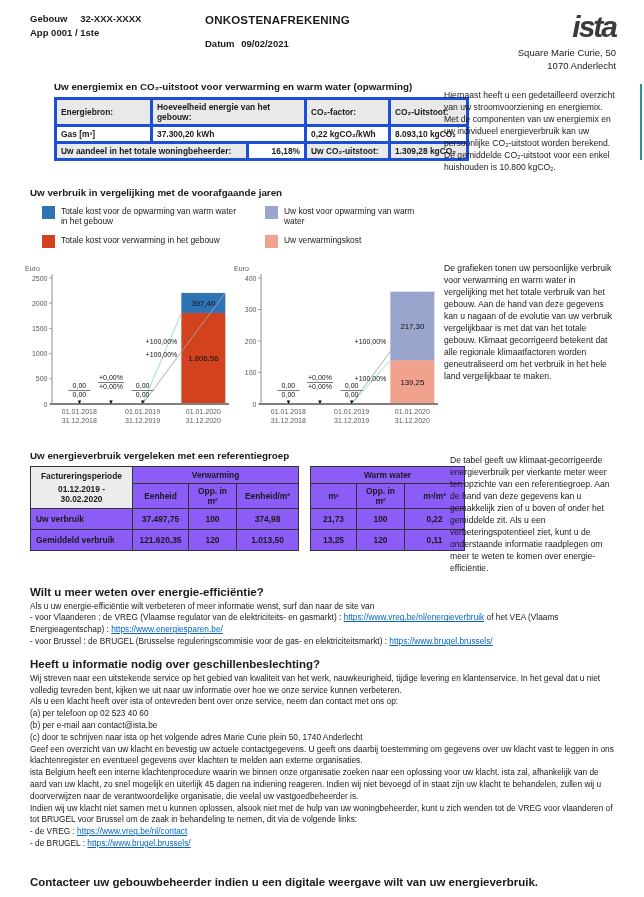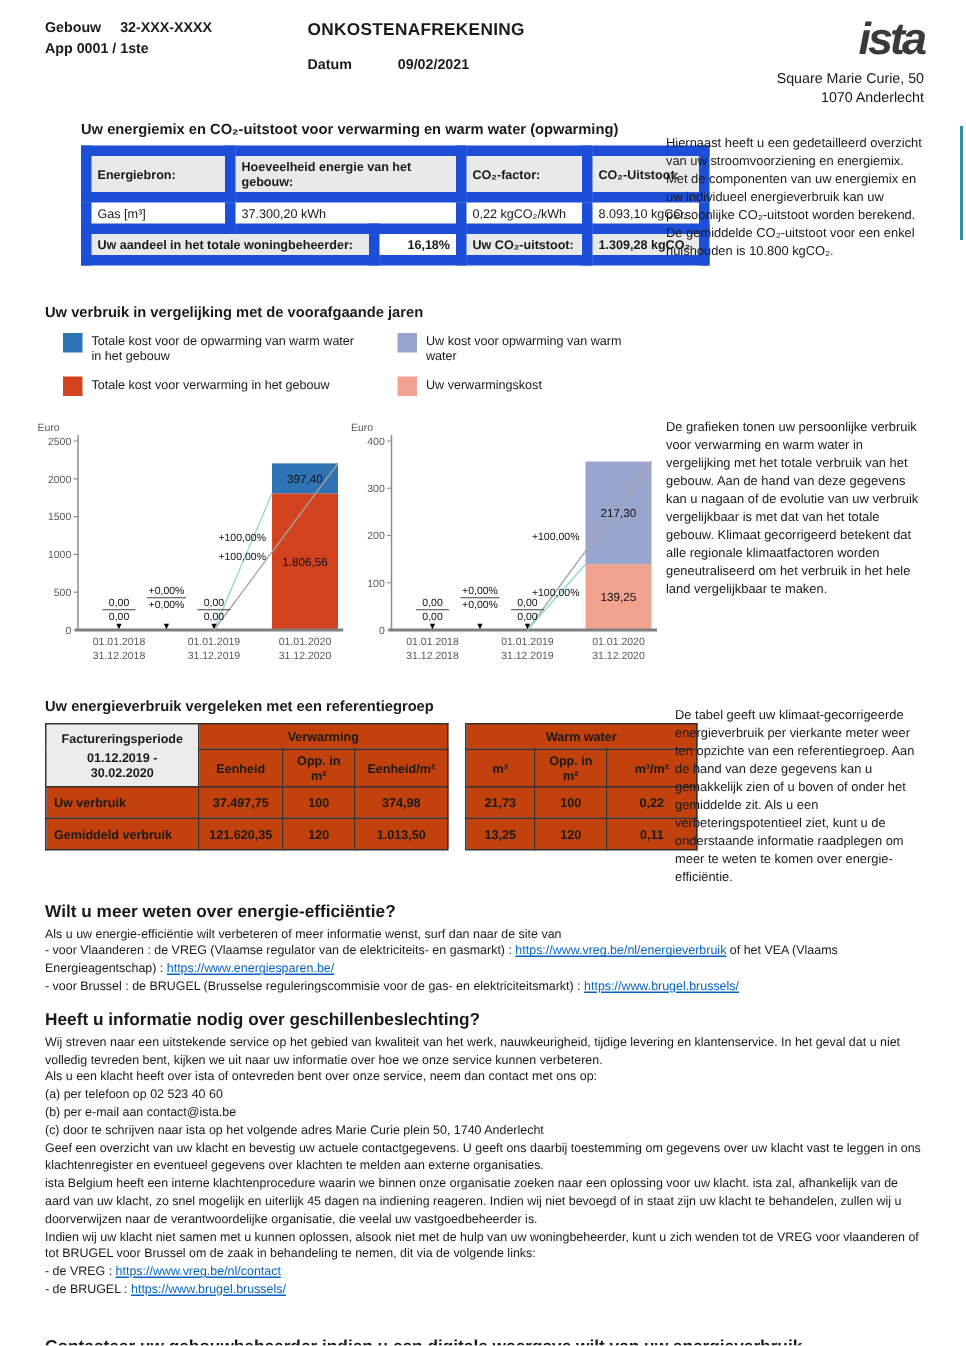--- a/index.html
+++ b/index.html
@@ -9,57 +9,57 @@
     font-family:"Liberation Sans", sans-serif; color:#1a1a1a; overflow:hidden;
     padding:12px 28px 0 30px;
   }
   
   .hdr { display:flex; align-items:flex-start; }
   .hdr-left { width:175px; font-size:9.5px; font-weight:bold; line-height:1.45; }
   .hdr-left .bid { margin-left:10px; }
   .hdr-center { flex:1; padding-top:2px; }
   .doc-title { font-size:11.5px; font-weight:bold; letter-spacing:.2px; }
   .doc-date { margin-top:12px; font-size:9.5px; font-weight:bold; }
-  .doc-date span + span { margin-left:28px; }
+  .doc-date span + span { margin-left:4px; }
   .hdr-right { width:160px; text-align:right; font-size:9.5px; line-height:1.4; }
   .logo { font-size:30px; font-weight:bold; font-style:italic; color:#3a3a3a;
           letter-spacing:-2px; line-height:1; margin-bottom:4px; }
   
   .section-title { font-size:9.8px; font-weight:bold; margin:0 0 5px 0; }
   .big-heading  { font-size:11.5px; font-weight:bold; margin:0 0 3px 0; }
   .row { display:flex; align-items:flex-start; }
   .note { width:172px; margin-left:auto; font-size:8.6px; line-height:12px; text-align:left; }
   .note.h56 { height:62px; }
   .bl { margin:0; font-size:8.3px; line-height:11.8px; }
   a.lnk, .lnk { color:#0563c1; text-decoration:underline; }
   .teal-line { position:absolute; right:2px; top:84px; width:2px; height:76px; background:#2e8fa3; }
   
   .t1wrap { width:412px;padding-left:24px; }
   table.t1 { border-collapse:collapse; width:412px; table-layout:fixed; }
-  .t1 th, .t1 td { border:7px solid #1d4ed8; font-size:8.4px; padding:2px 4px; height:15px;
+  .t1 th, .t1 td { border:3px solid #1d4ed8; font-size:8.4px; padding:2px 4px; height:15px;
                    text-align:left; vertical-align:middle;margin-top:25px; }
   .t1 th { background:#e9e9e9; font-weight:bold; }
-  .t1 td { background:#fff; font-weight:normal; }
+  .t1 td { background:#fff; font-weight:bold; }
   .t1 td.pct { font-weight:bold; text-align:right; }
   
   .legend { display:grid; grid-template-columns:195px 150px; column-gap:28px; row-gap:8px;
             margin:8px 0 0 12px; }
   .leg-item { display:flex; align-items:flex-start; font-size:8.4px; line-height:10.5px; }
   .chip { flex:0 0 13px; width:13px; height:13px; margin-right:6px; margin-top:0; }
   
   .charts-row { display:flex; align-items:flex-start; margin:14px 0 0 -6px; }
   svg.chart { width:205px; height:172px; flex:0 0 205px; }
   svg.chart + svg.chart { margin-left:4px; }
   svg text { font-family:"Liberation Sans", sans-serif; }
   .charts-row .note { margin-left:auto; }
   
   .t3wrap { width:420px; }
   table.t3 { border-collapse:collapse; width:418px; table-layout:fixed;padding-left:28px; }
   .t3 th, .t3 td { border:1px solid #333; font-size:8.4px; font-weight:bold; padding:2px 3px;
-                   text-align:center; vertical-align:middle; background:#c2410c; }
+                   text-align:center; vertical-align:middle; background:#8b5cf6; }
   .t3 .pcell { background:#ececec; }
   .t3 .lab { text-align:left; padding-left:5px; }
   .t3 .gap, .t3 td.gap { border-top:none; border-bottom:none; background:#fff; }
   .t3 .hrow1 th { height:17px; }
   .t3 .hrow2 th { height:25px; }
   .t3 .drow td, .t3 .drow th { height:21px; }
   .t3 .pv { font-weight:bold; margin-top:3px; }
   
   .sec1 { margin-top:8px; }
   .sec2-title { margin-top:26px; }

